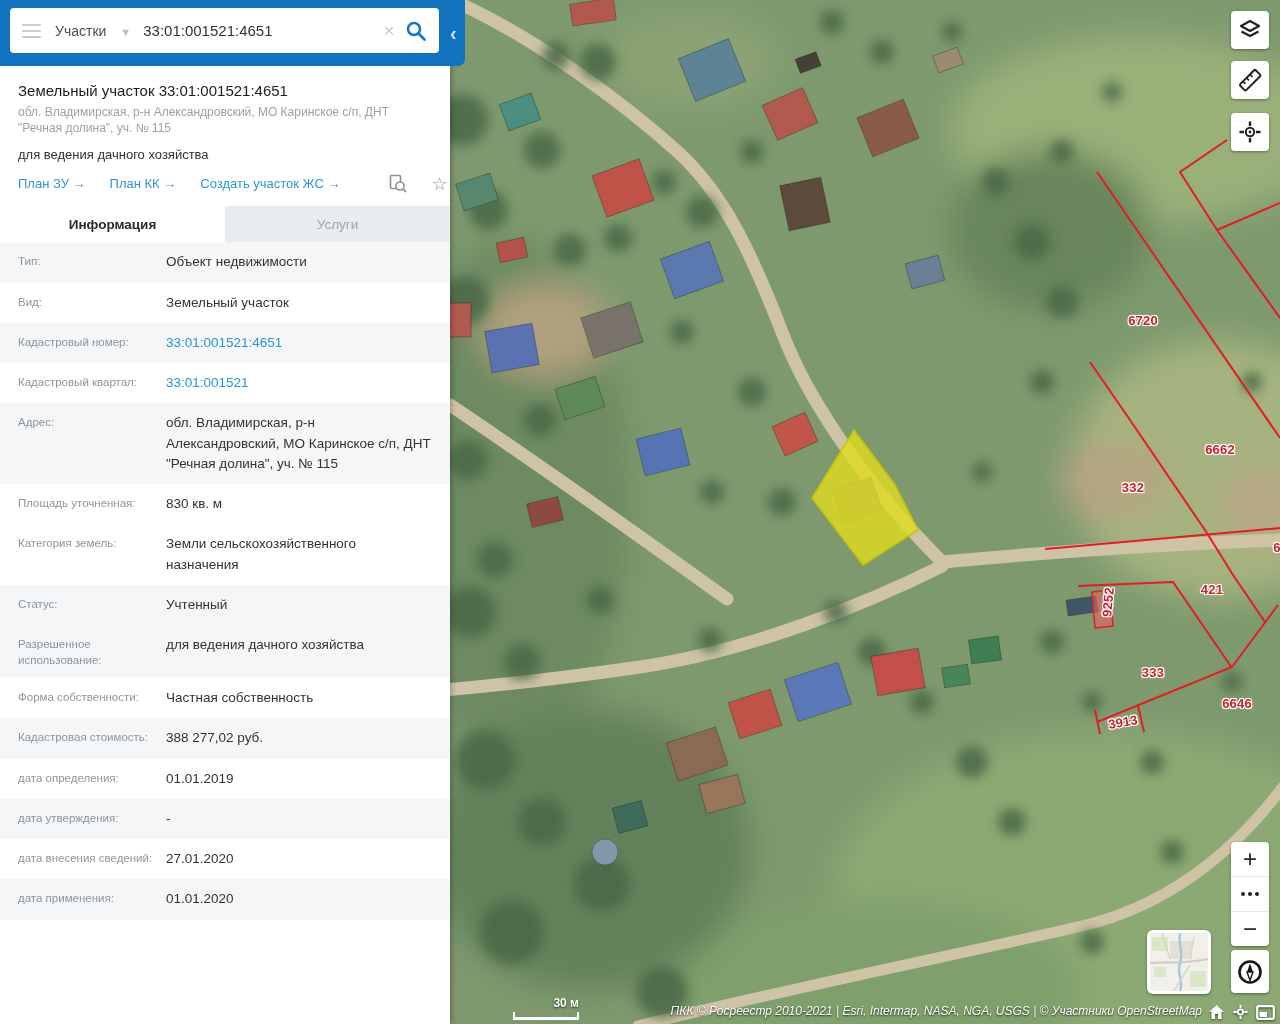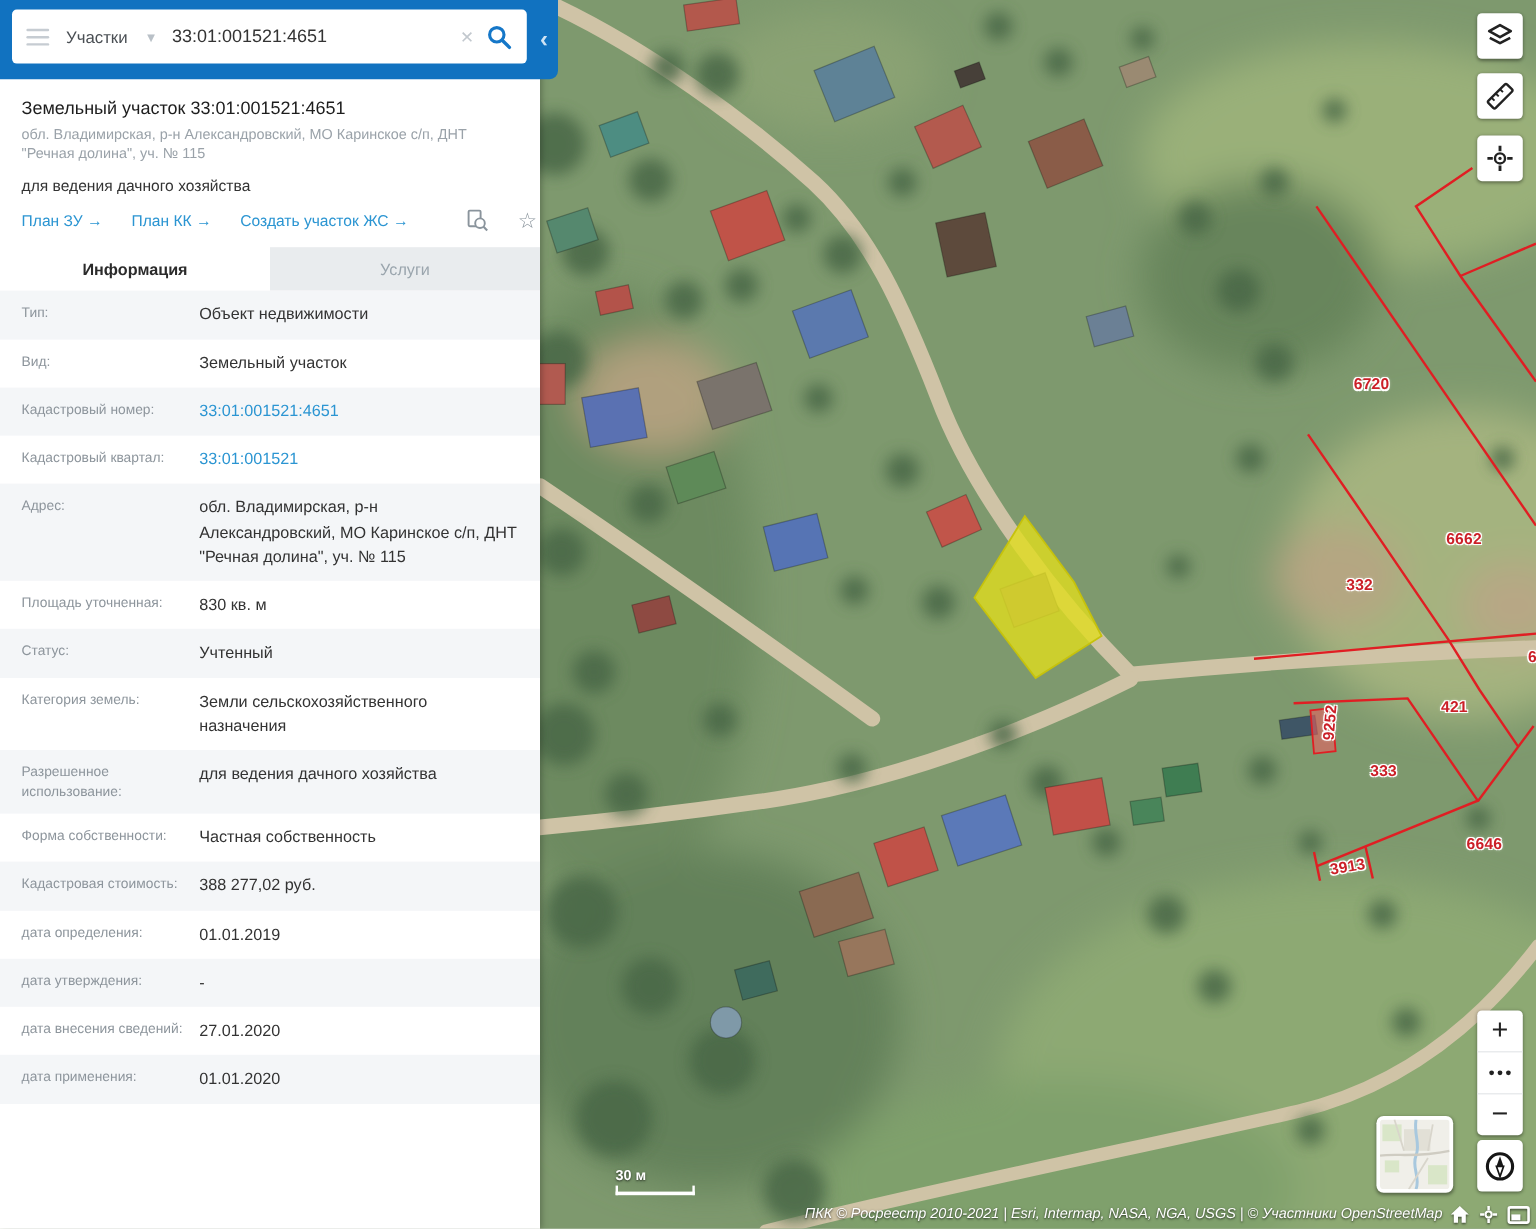--- a/index.html
+++ b/index.html
@@ -6,22 +6,22 @@
   body{width:1280px;height:1024px;position:relative;overflow:hidden;
        font-family:"Liberation Sans",sans-serif;background:#fff;}
 
   
   .map-area{position:absolute;left:450px;top:0;width:830px;height:1024px;
             background:#7e996e;overflow:hidden;}
   .map-area svg.scene{position:absolute;left:0;top:0;}
   .plabel{position:absolute;font-size:13px;font-weight:bold;color:#cb1f27;
           white-space:nowrap;letter-spacing:.2px;
           text-shadow:-1px -1px 0 #fff,1px -1px 0 #fff,-1px 1px 0 #fff,1px 1px 0 #fff,0 0 3px #fff;}
-  .scalebar{position:absolute;left:63px;top:972px;width:66px;color:#fff;
-            font-size:12px;font-weight:bold;text-align:left;
+  .scalebar{position:absolute;left:63px;top:996px;width:66px;color:#fff;
+            font-size:12px;font-weight:bold;text-align:right;
             text-shadow:0 1px 2px rgba(0,0,0,.7);}
   .scalebar .bar{margin-top:2px;height:5px;border-bottom:3px solid #fff;
                  border-left:2px solid #fff;border-right:2px solid #fff;}
   .attribution{position:absolute;right:78px;bottom:6px;color:#fff;font-size:12px;
                text-shadow:0 1px 2px rgba(0,0,0,.8);white-space:nowrap;font-style:italic;}
 
   
   .mbtn{position:absolute;width:38px;height:38px;background:#fff;border-radius:4px;
         box-shadow:0 1px 3px rgba(0,0,0,.4);display:flex;align-items:center;
         justify-content:center;cursor:pointer;}
@@ -270,21 +270,21 @@
   </svg>
 
   <div id="plabels">
       <div class="plabel" style="left: 856px; top: 156px; transform: translate(-50%, -50%) rotate(0deg);">423</div>
       <div class="plabel" style="left: 693px; top: 310px; transform: translate(-50%, -50%) rotate(0deg); margin-top: 10px;">6720</div>
       <div class="plabel" style="left: 770px; top: 449px; transform: translate(-50%, -50%) rotate(0deg);">6662</div>
       <div class="plabel" style="left: 683px; top: 487px; transform: translate(-50%, -50%) rotate(0deg);">332</div>
       <div class="plabel" style="left: 762px; top: 589px; transform: translate(-50%, -50%) rotate(0deg);">421</div>
       <div class="plabel" style="left: 827px; top: 547px; transform: translate(-50%, -50%) rotate(0deg);">6</div>
       <div class="plabel" style="left: 658px; top: 602px; transform: translate(-50%, -50%) rotate(-85deg);">9252</div>
-      <div class="plabel" style="left: 703px; top: 642px; transform: translate(-50%, -50%) rotate(0deg);">333</div>
+      <div class="plabel" style="left: 703px; top: 672px; transform: translate(-50%, -50%) rotate(0deg);">333</div>
       <div class="plabel" style="left: 787px; top: 703px; transform: translate(-50%, -50%) rotate(0deg);">6646</div>
       <div class="plabel" style="left: 673px; top: 722px; transform: translate(-50%, -50%) rotate(-10deg);">3913</div>
     </div>
 
   <div class="scalebar">
     <div>30 м</div>
     <div class="bar"></div>
   </div>
   <div class="attribution">ПКК © Росреестр 2010-2021 | Esri, Intermap, NASA, NGA, USGS | © Участники OpenStreetMap</div>
 </div>
@@ -399,27 +399,27 @@
           <div class="rvalue link">33:01:001521</div>
         </div>
         <div class="row alt">
           <div class="rlabel">Адрес:</div>
           <div class="rvalue">обл. Владимирская, р-н Александровский, МО Каринское с/п, ДНТ "Речная долина", уч. № 115</div>
         </div>
         <div class="row">
           <div class="rlabel">Площадь уточненная:</div>
           <div class="rvalue">830 кв. м</div>
         </div>
+        <div class="row">
+          <div class="rlabel">Категория земель:</div>
+          <div class="rvalue">Земли сельскохозяйственного назначения</div>
+        </div>
         <div class="row alt">
           <div class="rlabel">Статус:</div>
           <div class="rvalue">Учтенный</div>
-        </div>
-        <div class="row">
-          <div class="rlabel">Категория земель:</div>
-          <div class="rvalue">Земли сельскохозяйственного назначения</div>
         </div>
         <div class="row alt">
           <div class="rlabel">Разрешенное использование:</div>
           <div class="rvalue">для ведения дачного хозяйства</div>
         </div>
         <div class="row">
           <div class="rlabel">Форма собственности:</div>
           <div class="rvalue">Частная собственность</div>
         </div>
         <div class="row alt">

